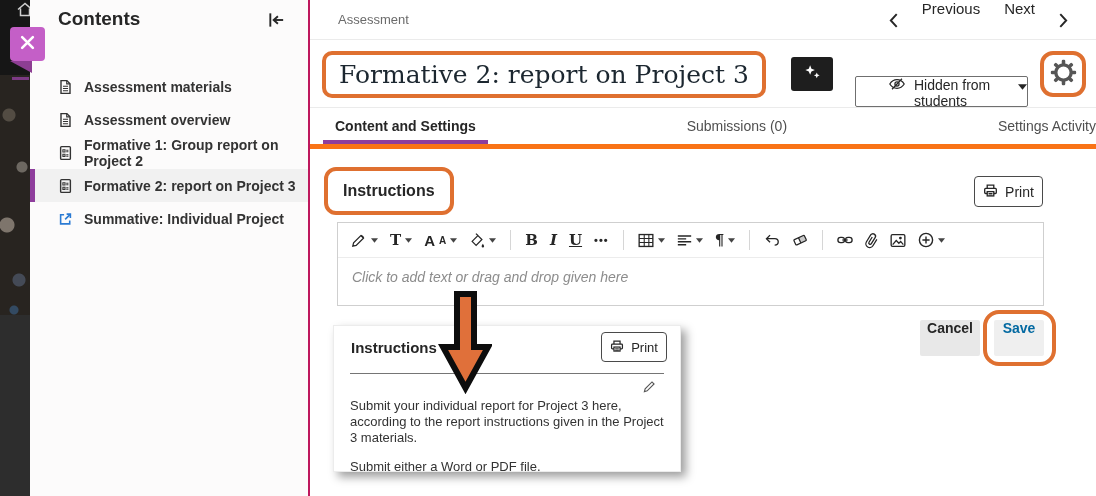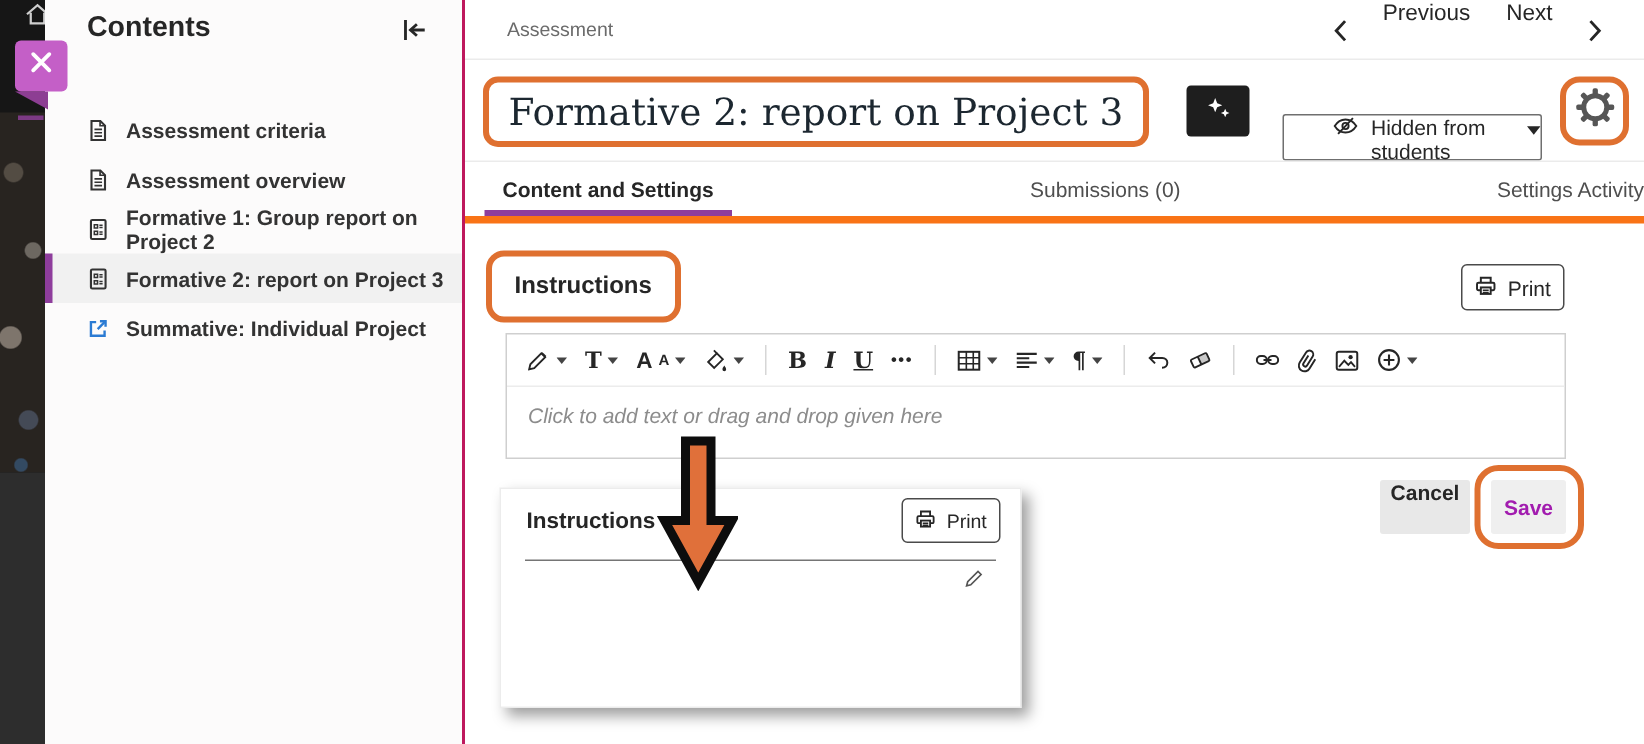--- a/index.html
+++ b/index.html
@@ -85,22 +85,22 @@
   .g-small { font-size:10px; font-weight:700; }
   .g-more { font-size:11px; letter-spacing:1px; font-family:"Liberation Sans", sans-serif; }
   .editor-body { position:relative; height:48px; cursor:text; }
   .placeholder { position:absolute; left:14px; top:11px; font-style:italic; color:#8c8c8c; font-size:14px; }
 
   
   .cancel-btn { position:absolute; left:920px; top:320px; width:60px; height:36px; background:#e8e8e8;
     border-radius:2px; display:flex; align-items:flex-start; justify-content:center; font-size:14px; font-weight:600;
     color:#262626; cursor:pointer; }
   .save-btn { position:absolute; left:994px; top:320px; width:50px; height:36px; background:#efefef;
-    border-radius:2px; display:flex; align-items:center; justify-content:center; font-size:14px; font-weight:600;
-    color:#a21caf; cursor:pointer; }
+    border-radius:2px; display:flex; align-items:flex-start; justify-content:center; font-size:14px; font-weight:600;
+    color:#0369a1; cursor:pointer; }
   .save-annot { position:absolute; left:983px; top:310px; width:73px; height:56px; border:4px solid #df7030;
     border-radius:16px; z-index:4; pointer-events:none; }
 
   
   .card { position:absolute; left:333px; top:325px; width:348px; height:147px; background:#fff;
     border:1px solid #ececec; box-shadow:5px 5px 9px rgba(0,0,0,0.38); z-index:6; }
   .card-title { position:absolute; left:17px; top:13px; font-size:15px; font-weight:600; color:#262626; }
   .card-print { position:absolute; right:13px; top:6px; width:66px; height:30px; font-size:13px; }
   .card-hr { position:absolute; left:16px; right:16px; top:47px; border-top:1px solid #757575; }
   .card-pencil { position:absolute; right:24px; top:53px; cursor:pointer; }
@@ -146,21 +146,21 @@
     </span>
     <div class="s-list">
       <div class="s-item">
         <span class="s-icon">
           <svg width="15" height="16" viewBox="0 0 16 16">
               <path d="M3.2 1.2h6.3l3.3 3.3v10.3H3.2z" fill="none" stroke="#333" stroke-width="1.5"></path>
               <path d="M9.3 1.4v3.2h3.3" fill="none" stroke="#333" stroke-width="1.2"></path>
               <path d="M5.3 7.2h5.4M5.3 9.6h5.4M5.3 12h5.4" stroke="#333" stroke-width="1.2"></path>
             </svg>
         </span>
-        <span class="s-label">Assessment criteria</span>
+        <span class="s-label">Assessment materials</span>
       </div>
       <div class="s-item">
         <span class="s-icon">
           <svg width="15" height="16" viewBox="0 0 16 16">
               <path d="M3.2 1.2h6.3l3.3 3.3v10.3H3.2z" fill="none" stroke="#333" stroke-width="1.5"></path>
               <path d="M9.3 1.4v3.2h3.3" fill="none" stroke="#333" stroke-width="1.2"></path>
               <path d="M5.3 7.2h5.4M5.3 9.6h5.4M5.3 12h5.4" stroke="#333" stroke-width="1.2"></path>
             </svg>
         </span>
         <span class="s-label">Assessment overview</span>
@@ -428,20 +428,24 @@
           </svg>
       </span>
       <span>Print</span>
     </div>
     <div class="card-hr"></div>
     <span class="card-pencil">
       <svg width="13" height="13" viewBox="0 0 14 14">
           <path d="M1.5 12.5l.8-3 7.4-7.4 2.2 2.2-7.4 7.4z" fill="none" stroke="#555" stroke-width="1.2"></path>
         </svg>
     </span>
+    <div class="card-body">
+      <p>Submit your individual report for Project 3 here, according to the report instructions given in the Project 3 materials.</p>
+      <p>Submit either a Word or PDF file.</p>
+    </div>
   </div>
 
   <div class="arrow-annot">
     <svg width="54" height="104" viewBox="0 0 54 104">
       <path d="M19 4 H36 V57 H50 L27.5 98 L5 57 H19 Z" fill="#e0703a" stroke="#0d0d0d" stroke-width="6" stroke-linejoin="miter"></path>
     </svg>
   </div>
 
 </div>
 

